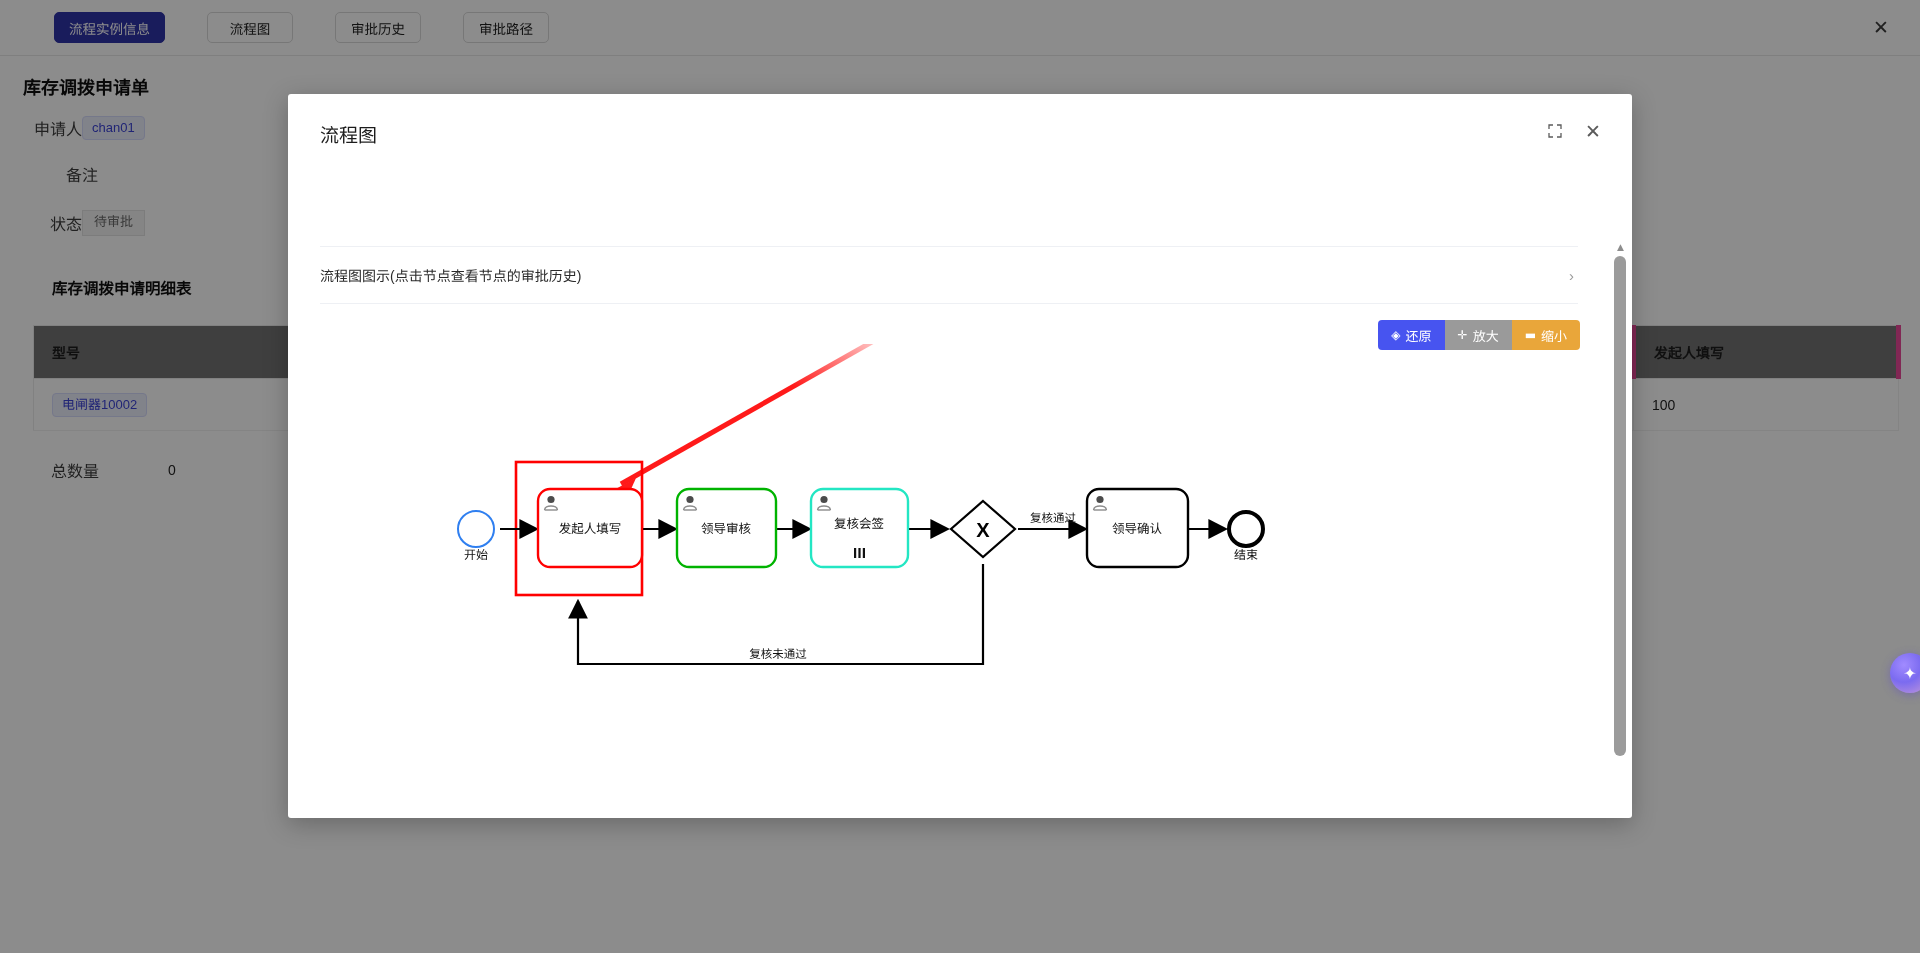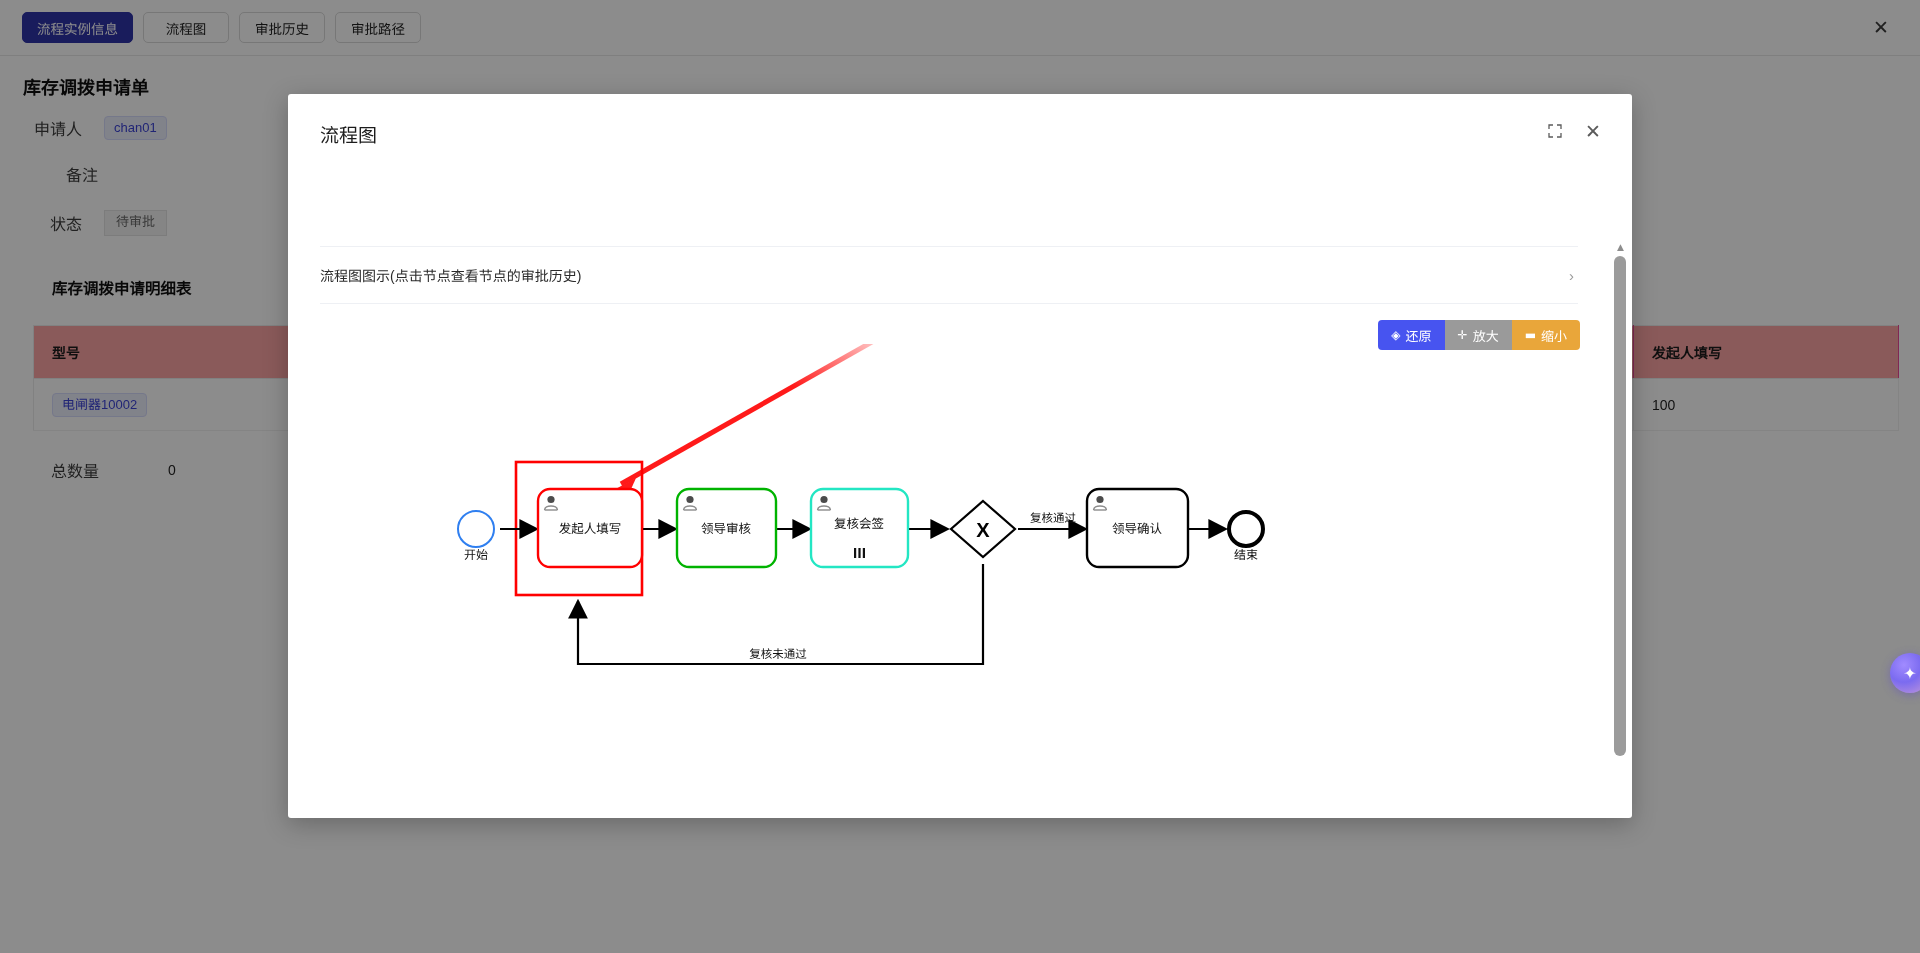--- a/index.html
+++ b/index.html
@@ -29,20 +29,21 @@
     padding: 0 14px;
     margin-right: 10px;
     border: 1px solid #d9d9d9;
     border-radius: 5px;
     background: #ffffff;
     color: #1f1f1f;
     font-size: 13.5px;
     display: flex; align-items: center; justify-content: center;
     cursor: pointer;
     white-space: nowrap;
+    margin-left: 32px;
   }
   .tab-btn.active {
     background: #2f33a8;
     border-color: #2f33a8;
     color: #ffffff;
   }
   .topbar-close {
     position: absolute; right: 28px; top: 16px;
     width: 22px; height: 22px;
     color: #3b3b3b;
@@ -55,21 +56,21 @@
     position: absolute; left: 23px; top: 73px;
     font-size: 18px; font-weight: 700; color: #101010;
   }
   .form-row {
     position: absolute; display: flex; align-items: center;
     font-size: 14px; color: #3a3a3a;
   }
   .form-label {
     width: 82px; text-align: right; color: #3d3d3d; font-size: 16px;
   }
-  .form-value { margin-left: 22px; }
+  .form-value { }
   .tag-blue {
     display: inline-block;
     padding: 2px 9px;
     background: #eceefc;
     border: 1px solid #d6dafc;
     border-radius: 4px;
     color: #3c44d6;
     font-size: 13px;
     line-height: 18px;
   }
@@ -92,23 +93,23 @@
   .detail-table {
     position: absolute; left: 33px; top: 325px;
     width: 1865px;
     border: 1px solid #ececec;
     border-collapse: collapse;
     table-layout: fixed;
     background: #fff;
   }
   .detail-table th {
     height: 53px;
-    background: #fca5a5;
+    background: #737373;
     border-bottom: 1px solid #ececec;
-    border-right: 1px solid #ec4899;
+    border-right: 5px solid #ec4899;
     text-align: left;
     padding-left: 18px;
     font-size: 14px;
     font-weight: 700;
     color: #1d1d1d;
   }
   .detail-table td {
     height: 52px;
     border-bottom: 1px solid #f0f0f0;
     border-right: 1px solid #f0f0f0;

